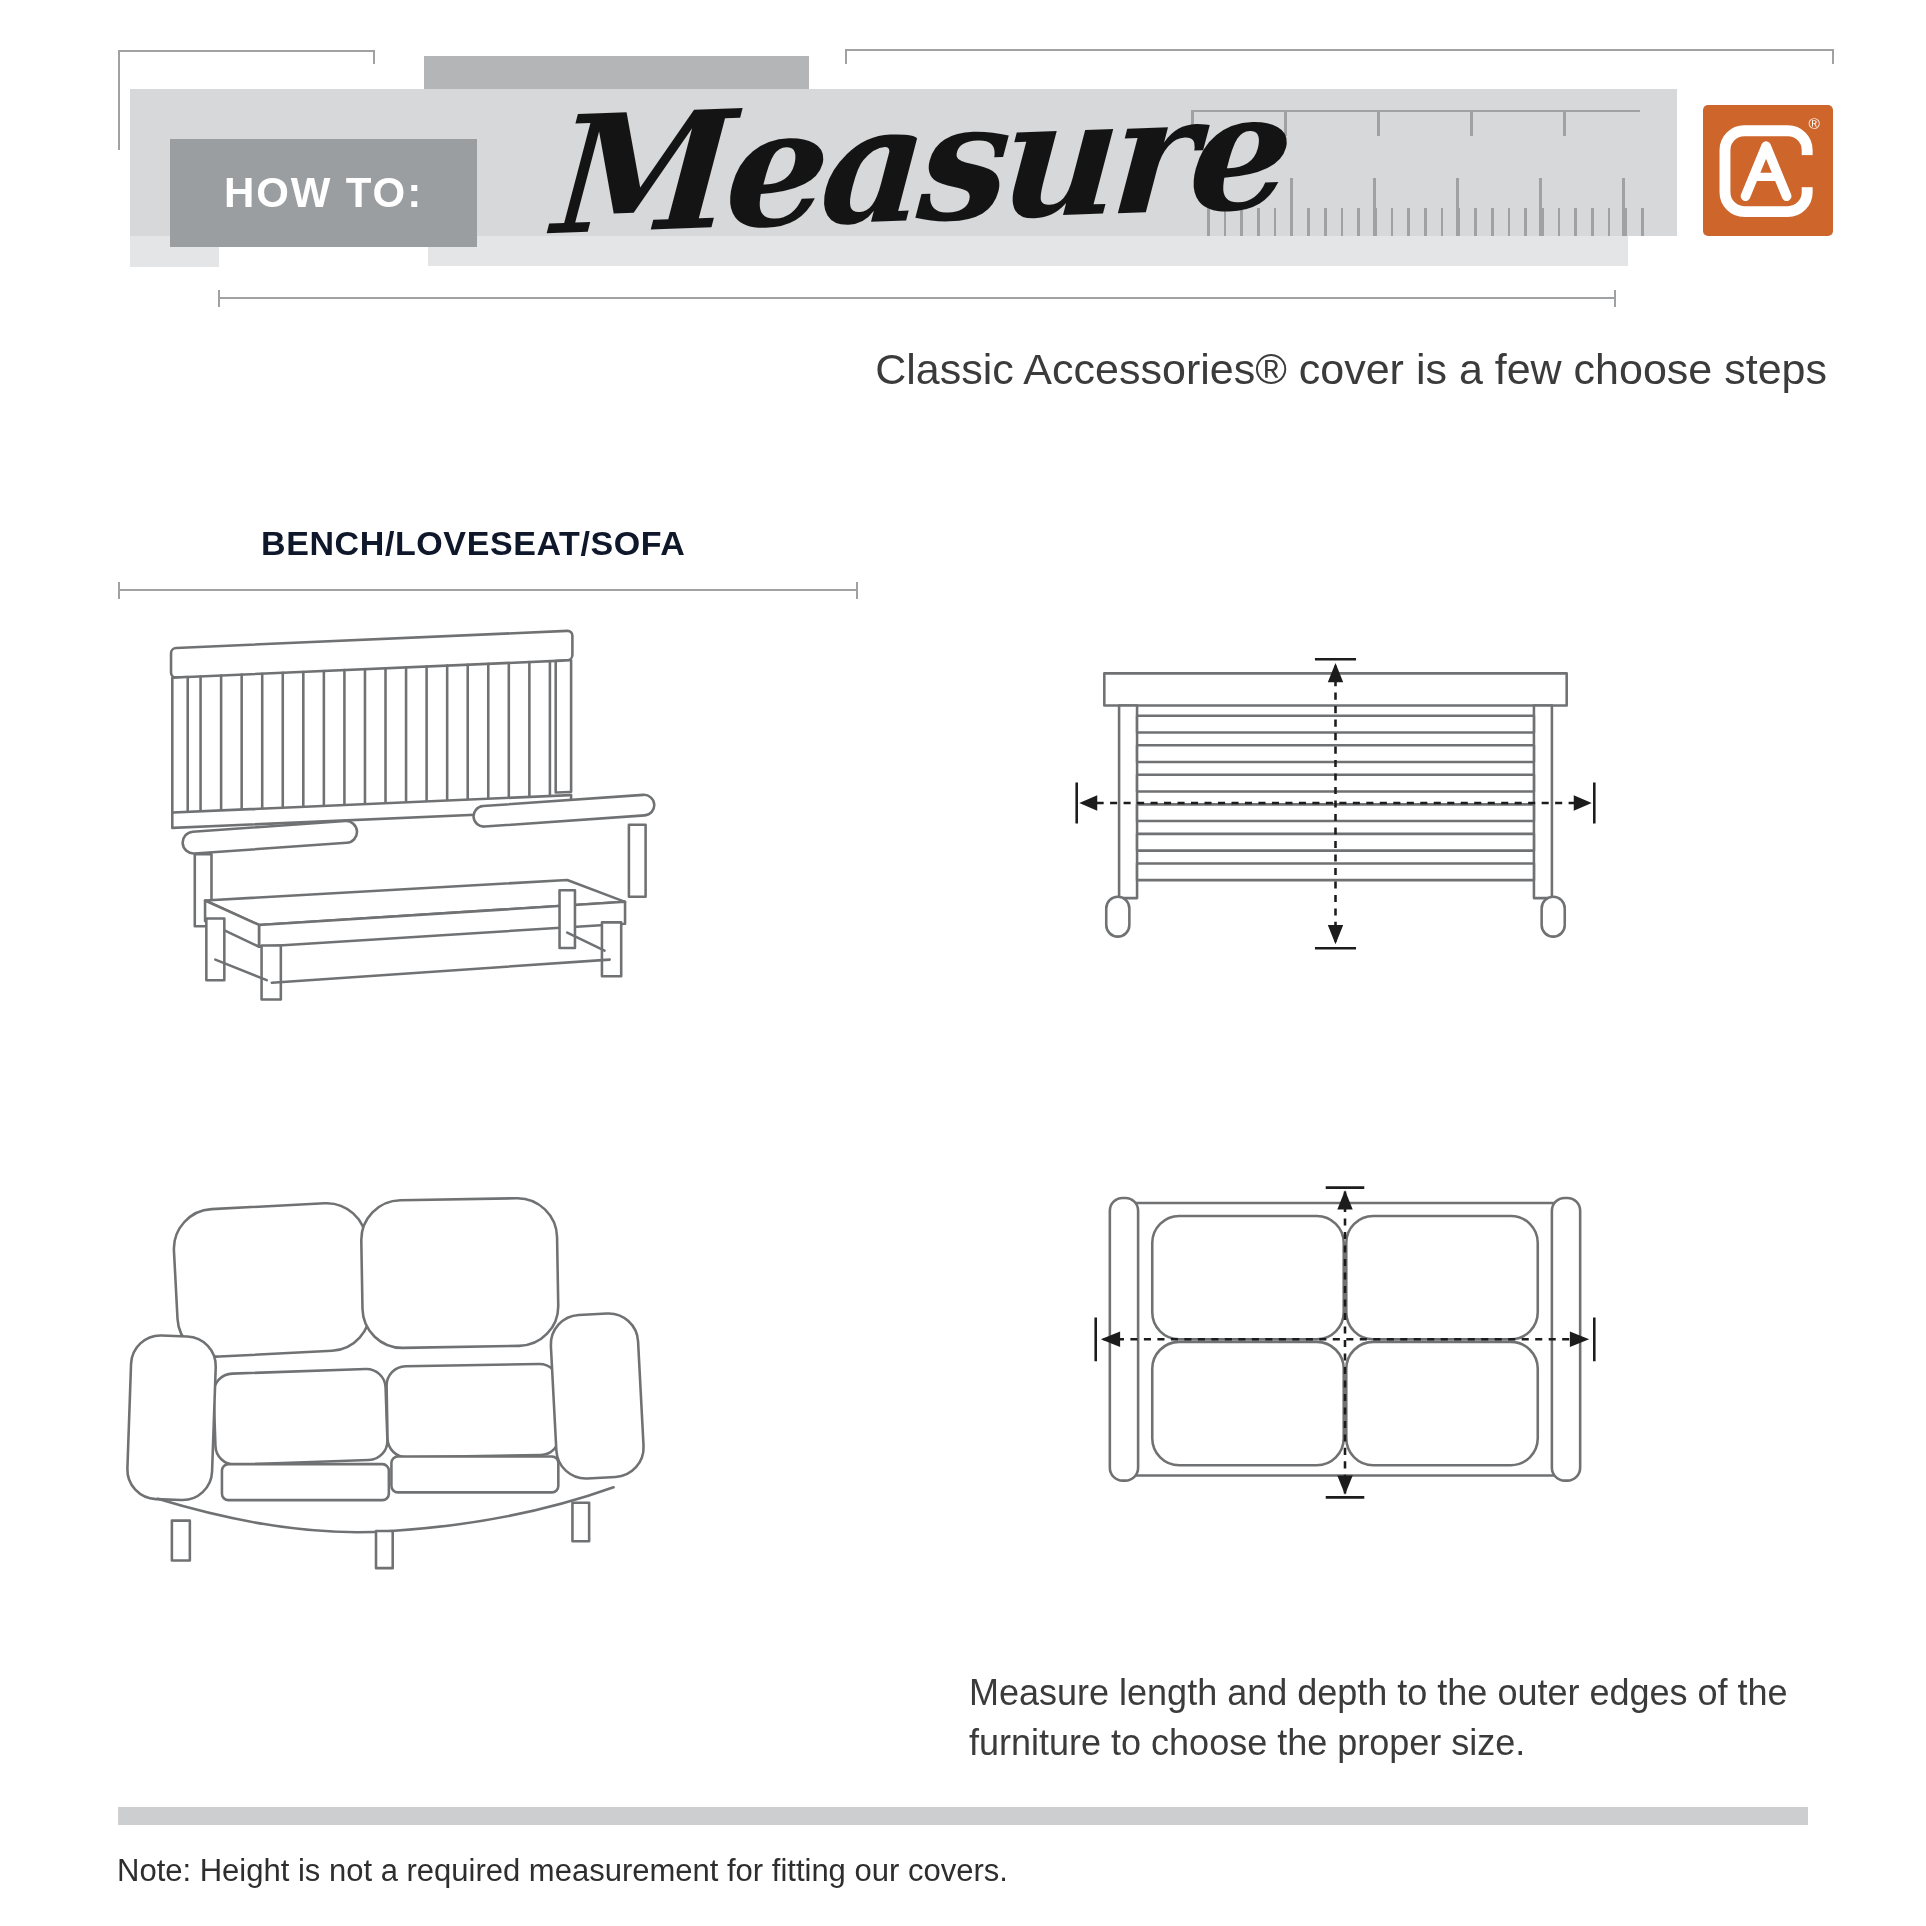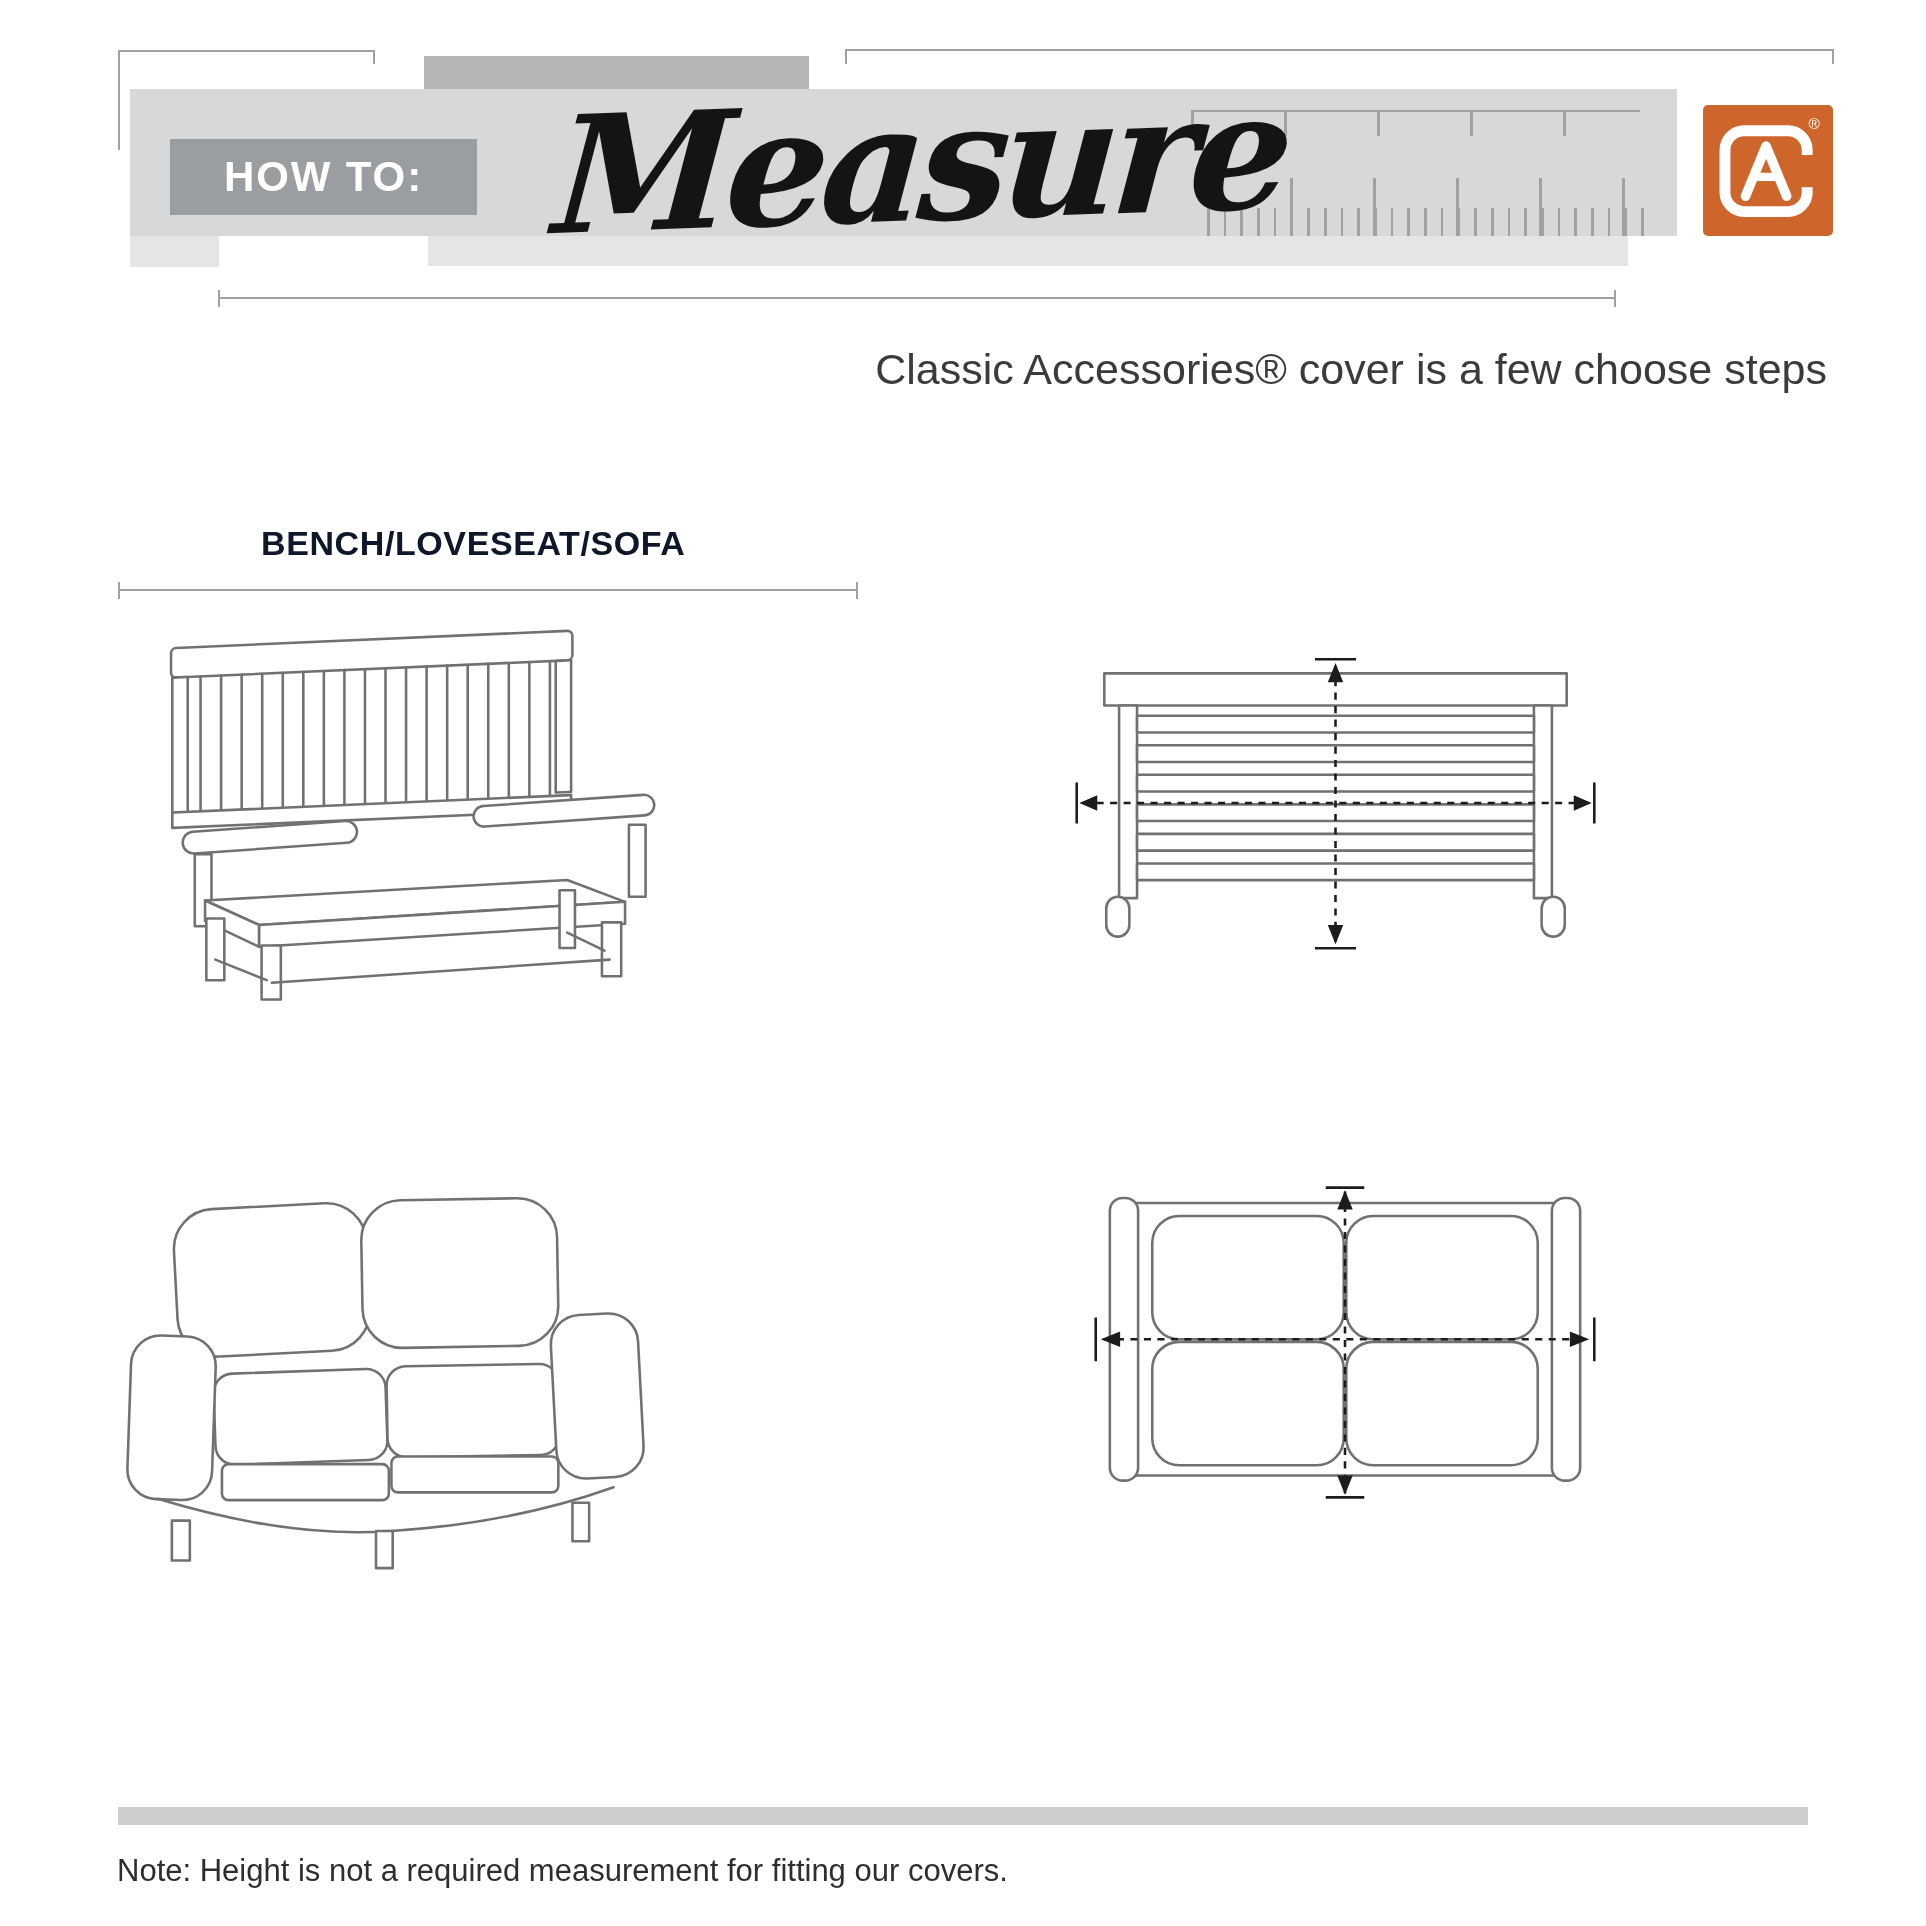--- a/index.html
+++ b/index.html
@@ -52,21 +52,21 @@
   <div class="abs banner-mid" style="left:424px;top:56px;width:385px;height:67px;"></div>
   <div class="abs banner-light" style="left:130px;top:89px;width:1547px;height:147px;"></div>
   <div class="abs banner-lighter" style="left:130px;top:236px;width:89px;height:31px;"></div>
   <div class="abs banner-lighter" style="left:428px;top:236px;width:1200px;height:29.5px;"></div>
 
   <div class="abs line" style="left:1191px;top:110px;width:449px;height:1.9px;"></div>
   <div class="abs tick-hang" style="left:1191px;top:110px;width:449px;height:26px;"></div>
   <div class="abs tick-major" style="left:1207px;top:178px;width:449px;height:58px;"></div>
   <div class="abs tick-minor" style="left:1207px;top:208px;width:449px;height:28px;"></div>
 
-  <div class="abs howto-box" style="left:170px;top:139px;width:307px;height:76px;">
+  <div class="abs howto-box" style="left:170px;top:139px;width:307px;height:108px;">
     <span>HOW TO:</span>
   </div>
 
   <div class="abs measure-title" style="left:555px;top:82px;">Measure</div>
 
   <div class="abs logo" style="left:1703px;top:105px;width:130px;height:131px;">
     <svg width="130" height="131" viewBox="0 0 202 204">
       <rect x="34" y="40" width="128" height="126" rx="30" fill="none" stroke="#ffffff" stroke-width="17"></rect>
       <rect x="150" y="78" width="30" height="50" fill="var(--orange)"></rect>
       <path d="M66,142 L98,64 L130,142" fill="none" stroke="#ffffff" stroke-width="15" stroke-linecap="round" stroke-linejoin="round"></path>
@@ -174,19 +174,23 @@
       <path class="dim" d="M12,206 V274 M788,206 V274"></path>
     </g>
     <g>
       <path class="dim dash" d="M400,10 V480"></path>
       <polygon class="head" points="388,38 400,8 412,38"></polygon>
       <polygon class="head" points="388,452 400,482 412,452"></polygon>
       <path class="dim" d="M370,4 H430 M370,486 H430"></path>
     </g>
   </svg>
 
+  <div class="abs instruction" style="left:969px;top:1668px;">
+    <div>Measure length and depth to the outer edges of the</div>
+    <div>furniture to choose the proper size.</div>
+  </div>
 
   <div class="abs divider" style="left:118px;top:1807px;width:1690px;height:18px;"></div>
 
   <div class="abs footnote" style="left:117px;top:1853px;">Note: Height is not a required measurement for fitting our covers.</div>
 
 </div>
 
 
 </body></html>

